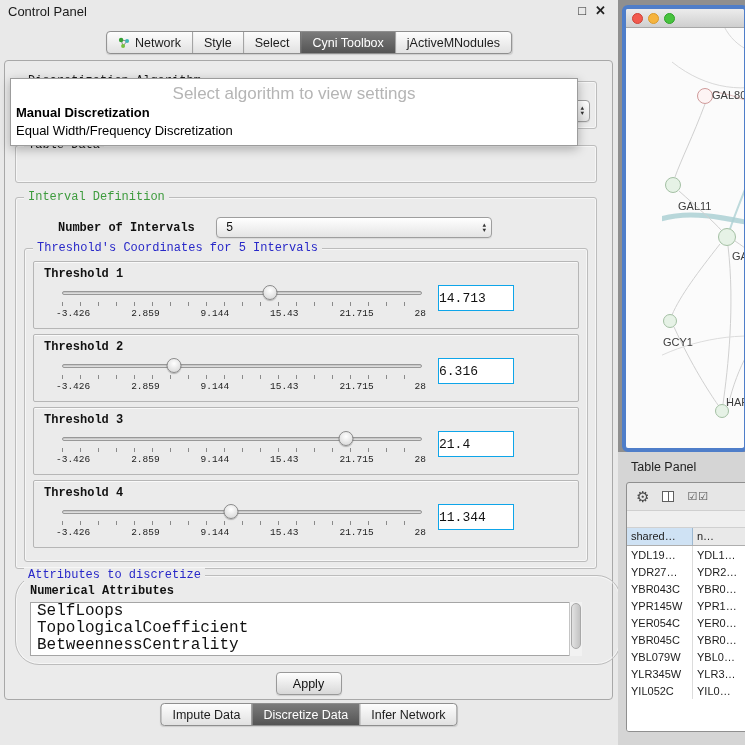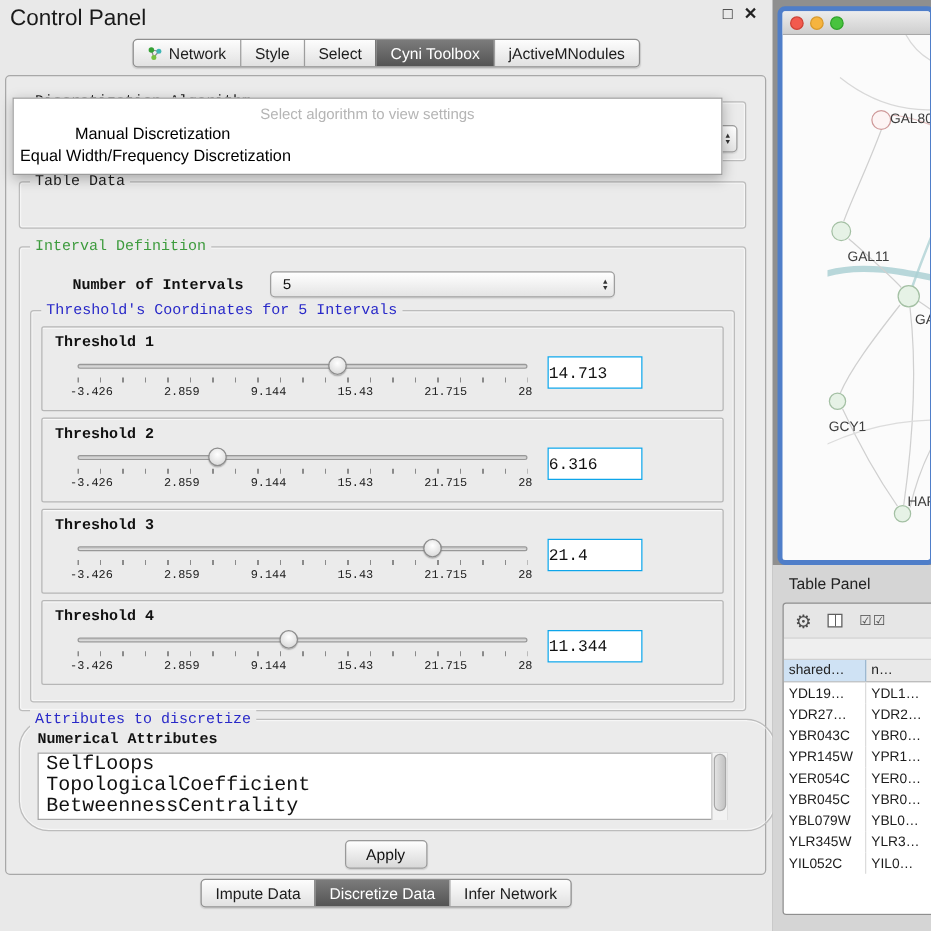--- a/index.html
+++ b/index.html
@@ -2,21 +2,21 @@
 <html><head>
 <meta charset="utf-8">
 <style>
   *{box-sizing:border-box;}
   html,body{margin:0;padding:0;}
   body{width:745px;height:745px;font-family:"Liberation Sans",sans-serif;background:#e9e9e9;position:relative;overflow:hidden;}
 
   
   #control-panel{position:absolute;left:0;top:0;width:618px;height:745px;background:#e9e9e9;}
   .titlebar{position:absolute;left:0;top:0;right:0;height:24px;}
-  .wtitle{position:absolute;left:8px;top:4px;font-size:18px;color:#1a1a1a;}
+  .wtitle{position:absolute;left:8px;top:4px;font-size:13px;color:#1a1a1a;}
   .win-icons{position:absolute;right:12px;top:3px;display:flex;gap:9px;font-size:13px;color:#222;font-weight:bold;}
 
   .tabstrip{position:absolute;display:inline-flex;border:1px solid #8e8e8e;border-radius:4px;overflow:hidden;background:linear-gradient(#fdfdfd,#e1e1e1);box-shadow:0 1px 1px rgba(0,0,0,.12);white-space:nowrap;}
   #top-tabstrip{top:31px;left:50%;transform:translateX(-50%);height:23px;}
   #bottom-tabstrip{top:703px;left:50%;transform:translateX(-50%);height:23px;}
   .seg{display:flex;align-items:center;gap:5px;padding:0 11px;font-size:12.5px;color:#1c1c1c;border-left:1px solid #9d9d9d;}
   .seg:first-child{border-left:none;}
   .seg.sel{background:linear-gradient(#7b7b7b,#545454);color:#fff;border-left-color:#6a6a6a;}
   .neticon{display:inline-flex;}
 
@@ -49,23 +49,23 @@
   #attrs-list-title{position:absolute;left:14px;top:8px;font-size:12px;font-weight:bold;color:#111;}
   .listbox{position:absolute;left:14px;top:26px;width:552px;height:54px;background:#fff;border:1px solid #a5a5a5;overflow:hidden;}
   .litem{font-size:16px;line-height:17px;padding-left:6px;color:#111;}
   .vscroll{position:absolute;right:0;top:0;bottom:0;width:13px;background:#f2f2f2;border-left:1px solid #c5c5c5;}
   .vthumb{position:absolute;left:1px;right:1px;top:1px;height:46px;background:linear-gradient(90deg,#e2e2e2,#c2c2c2);border:1px solid #a8a8a8;border-radius:6px;}
 
   .apply-btn{position:absolute;left:50%;transform:translateX(-50%);top:611px;width:66px;height:23px;border:1px solid #999;border-radius:4px;background:linear-gradient(#fefefe,#d8d8d8);font-size:12.5px;font-family:inherit;color:#111;box-shadow:0 1px 1px rgba(0,0,0,.12);}
 
   
   .popup{position:absolute;left:10px;top:78px;width:568px;z-index:30;background:#fff;border:1px solid #9c9c9c;box-shadow:0 3px 10px rgba(0,0,0,.28);padding-bottom:5px;}
-  .popup-hint{text-align:center;color:#b5b5b5;font-size:12px;padding-top:5px;}
+  .popup-hint{text-align:center;color:#b5b5b5;font-size:17px;padding-top:5px;}
   .popup-opt{font-size:13px;color:#000;padding:1px 0 1px 5px;line-height:16px;}
-  .popup-opt.bold{font-weight:normal;margin-left:44px;}
+  .popup-opt.bold{font-weight:bold;}
 
   
   #right-side{position:absolute;left:618px;top:0;width:127px;height:745px;background:#8f8f8f;}
   #right-lower{position:absolute;left:0;top:452px;width:130px;height:293px;background:#d5d5d5;}
   #network-window{position:absolute;left:4px;top:5px;width:126px;height:447px;border:4px solid #4f7ec9;border-radius:6px;background:#fbfbfb;overflow:hidden;}
   .mac-titlebar{height:19px;background:linear-gradient(#ececec,#cfcfcf);border-bottom:1px solid #a8a8a8;position:relative;}
   .light{position:absolute;top:4px;width:11px;height:11px;border-radius:50%;}
   .light.red{left:6px;background:#f25a4e;border:1px solid #ce4236;}
   .light.yellow{left:22px;background:#f6b43e;border:1px solid #d99a2b;}
   .light.green{left:38px;background:#48c33e;border:1px solid #2fa32a;}

